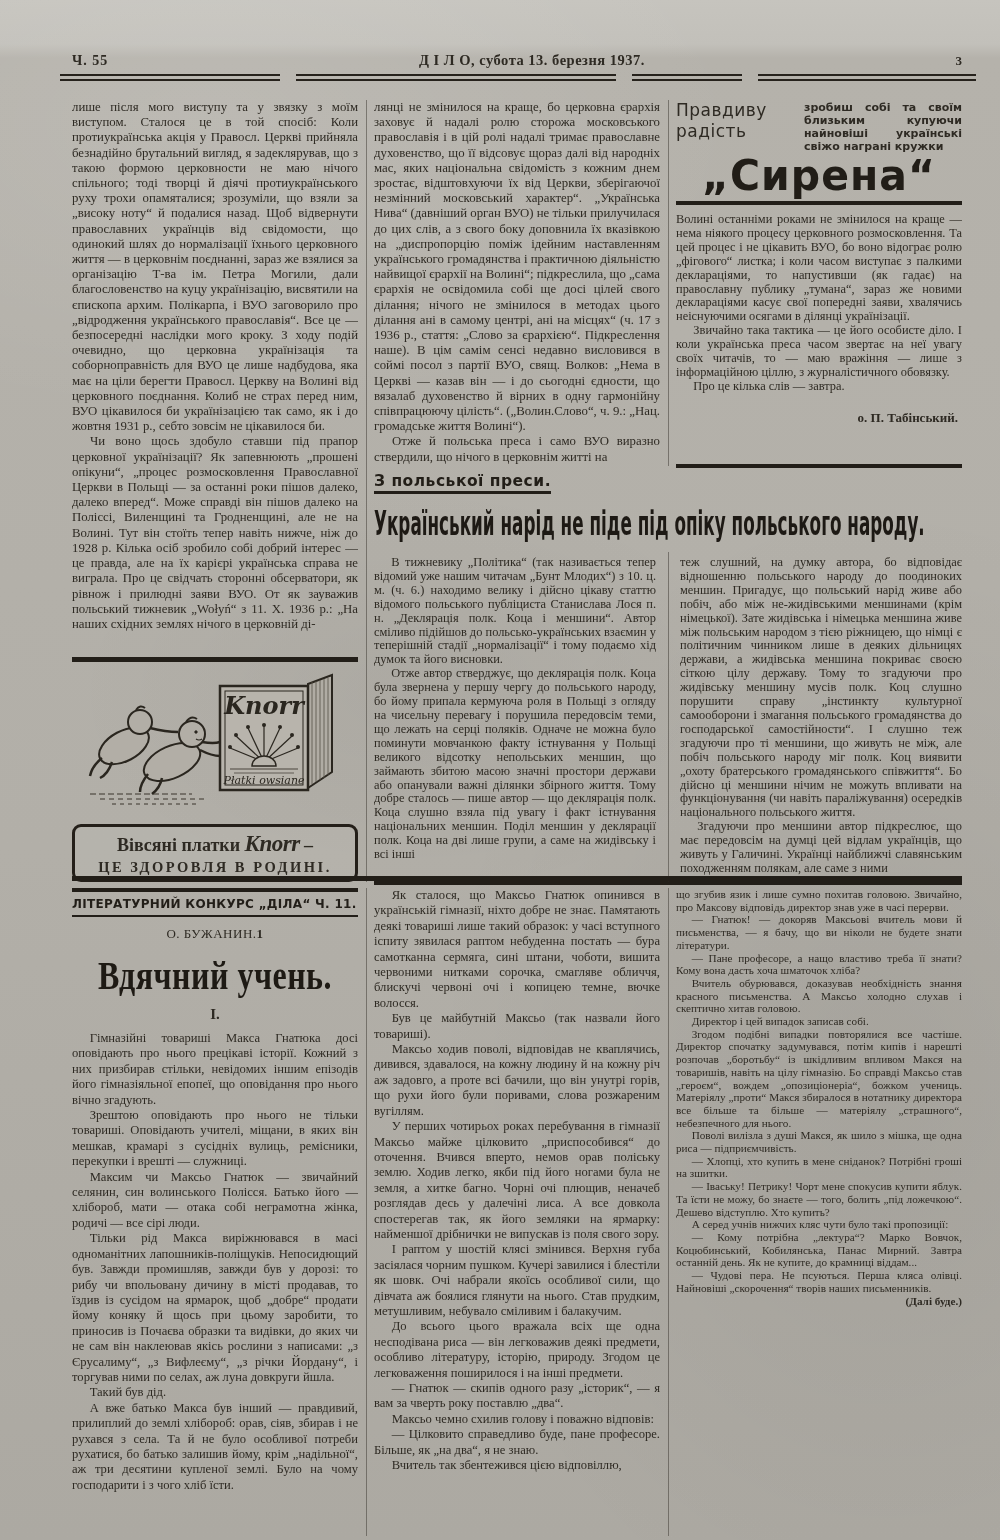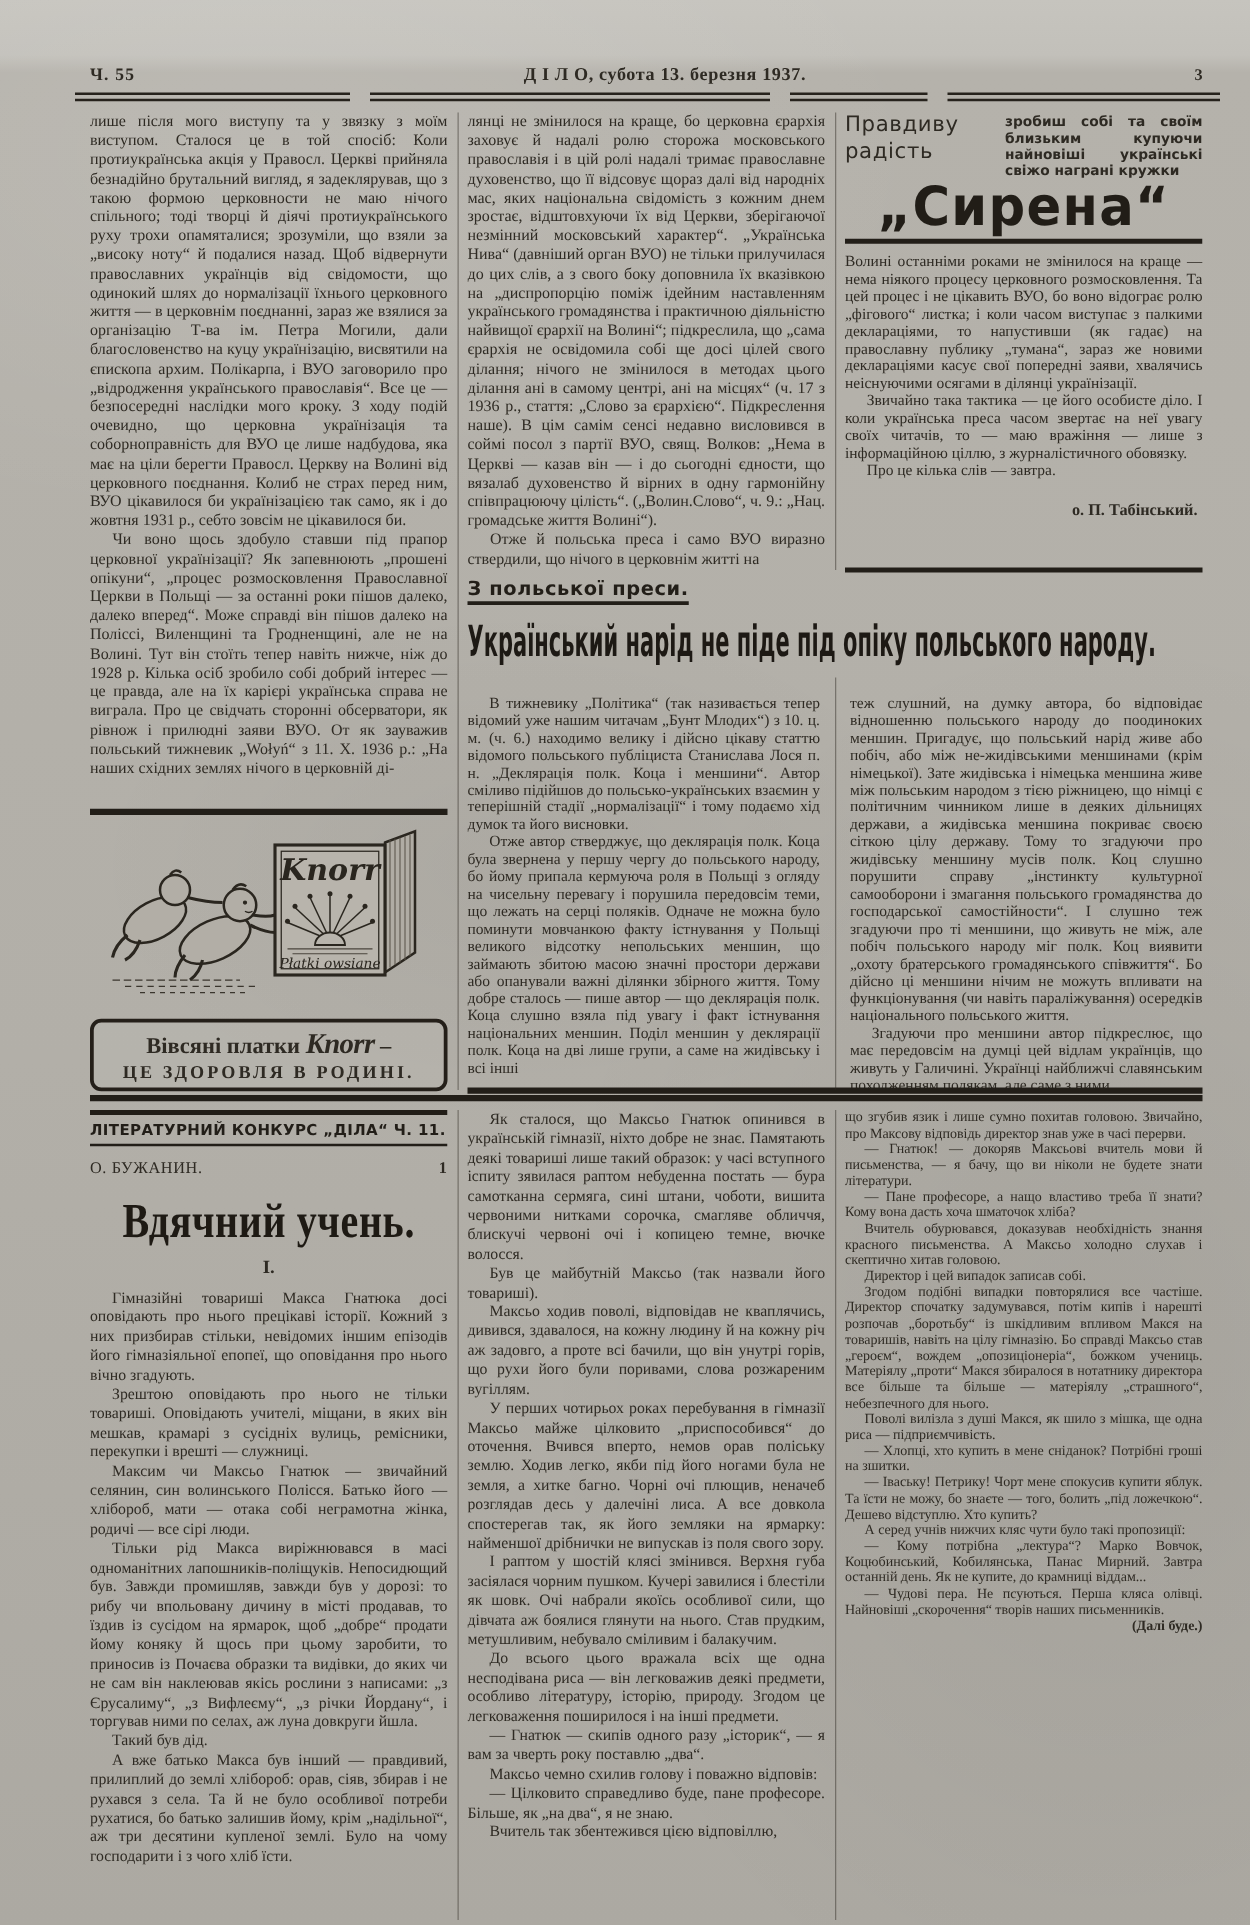--- a/index.html
+++ b/index.html
@@ -17,21 +17,21 @@
   .pageno{font-weight:bold;font-size:13px;}
   .mast-rule{position:absolute;left:60px;top:74px;width:916px;height:7px;display:flex;gap:16px;}
   .mast-rule i{display:block;height:7px;box-sizing:border-box;border-top:2px solid #26221c;border-bottom:2px solid #26221c;}
   .mr1{width:24%;} .mr2{width:35%;} .mr3{width:12%;} .mr4{flex:1;}
   
   .t{margin:0;text-align:justify;text-indent:1.4em;}
   .noind{text-indent:0;}
   .top .t{font-size:12.8px;line-height:15.2px;}
   .rule-h{background:#221e18;}
   
-  .top{position:absolute;left:72px;top:90px;width:890px;height:790px;}
+  .top{position:absolute;left:72px;top:100px;width:890px;height:790px;}
   .colA{position:absolute;left:0;top:0;width:286px;height:552px;overflow:hidden;}
   .ruleA{position:absolute;left:0;top:557px;width:286px;height:5px;}
   .knorr{position:absolute;left:0;top:570px;width:286px;height:208px;}
   .colB{position:absolute;left:302px;top:0;width:286px;height:370px;overflow:hidden;}
   .colC{position:absolute;left:604px;top:0;width:286px;height:362px;overflow:hidden;}
   .colC .t{font-size:12.4px;line-height:13.9px;}
   .ruleC{position:absolute;left:604px;top:364px;width:286px;height:4px;}
   .gut{position:absolute;width:1px;background:rgba(45,40,33,.45);}
   .gAB{left:294px;top:0;height:782px;}
   .gBC1{left:596px;top:0;height:366px;}
@@ -42,21 +42,21 @@
   .s-lead{width:118px;font-family:"DejaVu Sans",sans-serif;font-weight:normal;font-size:17px;line-height:21px;letter-spacing:.5px;}
   .s-copy{flex:1;font-family:"DejaVu Sans",sans-serif;font-weight:bold;font-size:11px;line-height:13px;text-align:justify;padding-top:1px;}
   .s-brand{font-family:"DejaVu Sans",sans-serif;font-weight:bold;font-size:41px;line-height:42px;text-align:center;letter-spacing:1px;transform:scaleY(1.05);transform-origin:center top;color:#211d17;}
   .s-rule{height:4px;margin:6px 0 8px;}
   .byline{text-align:right;font-weight:bold;font-size:13px;margin-top:16px;padding-right:4px;}
   
   .press{position:absolute;left:302px;top:372px;width:588px;}
   .kicker{display:inline-block;font-family:"DejaVu Sans",sans-serif;font-weight:bold;font-size:15.5px;border-bottom:3px solid #221e18;padding-bottom:1px;letter-spacing:.5px;color:#221e18;}
   .headline{margin-top:8px;height:40px;}
   .headline span{display:inline-block;white-space:nowrap;font-family:"DejaVu Sans",sans-serif;font-weight:bold;font-size:20px;transform:scale(.84,1.72);transform-origin:0 0;color:#1d1914;}
-  .press-cols{display:flex;gap:24px;margin-top:24px;height:324px;overflow:hidden;}
+  .press-cols{display:flex;gap:24px;margin-top:14px;height:324px;overflow:hidden;}
   .pcol{width:286px;}
   .pcol .t{font-size:12.4px;line-height:13.9px;}
   
   .k-caption{box-sizing:border-box;margin-top:4px;border:3px solid #241f19;border-radius:9px;height:58px;text-align:center;padding-top:4px;background:rgba(255,255,255,.05);}
   .k-line1{font-size:18px;font-weight:bold;}
   .k-script{font-style:italic;font-size:23px;letter-spacing:-.5px;}
   .k-line2{font-weight:bold;font-size:14.5px;letter-spacing:2.5px;margin-top:2px;}
   
   .divider{position:absolute;left:72px;top:876px;width:890px;height:5px;}
   
@@ -64,21 +64,21 @@
   .bcolA{position:absolute;left:0;top:0;width:286px;height:650px;overflow:hidden;}
   .bcolB{position:absolute;left:302px;top:0;width:286px;height:650px;overflow:hidden;}
   .bcolC{position:absolute;left:604px;top:0;width:286px;height:650px;overflow:hidden;}
   .bcolA .t,.bcolB .t{font-size:12.6px;line-height:15.4px;}
   .bcolC .t{font-size:11.2px;line-height:12.7px;}
   .bgAB{left:294px;top:0;height:648px;}
   .bgBC{left:596px;top:0;height:648px;}
   .ch-rule-top{height:4px;margin-bottom:5px;}
   .ch-title{font-family:"DejaVu Sans",sans-serif;font-weight:bold;font-size:12px;letter-spacing:.3px;white-space:nowrap;color:#221e18;}
   .ch-rule-bot{height:2px;margin-top:4px;}
-  .author-row{display:flex;justify-content:space-between;font-size:13px;letter-spacing:.5px;margin-top:9px;}
+  .author-row{display:flex;justify-content:center;font-size:13px;letter-spacing:.5px;margin-top:9px;}
   .story-title{text-align:center;font-weight:bold;font-size:32px;line-height:36px;transform:scaleY(1.22);transform-origin:center top;margin-top:12px;color:#1e1a14;letter-spacing:.5px;}
   .chapter{text-align:center;font-weight:bold;font-size:15px;margin:16px 0 8px;}
   .tbc{float:right;font-weight:bold;}
   svg text{font-family:"DejaVu Serif",serif;fill:#2a261f;}
 </style>
 </head>
 <body>
 
 <div class="page">
 

